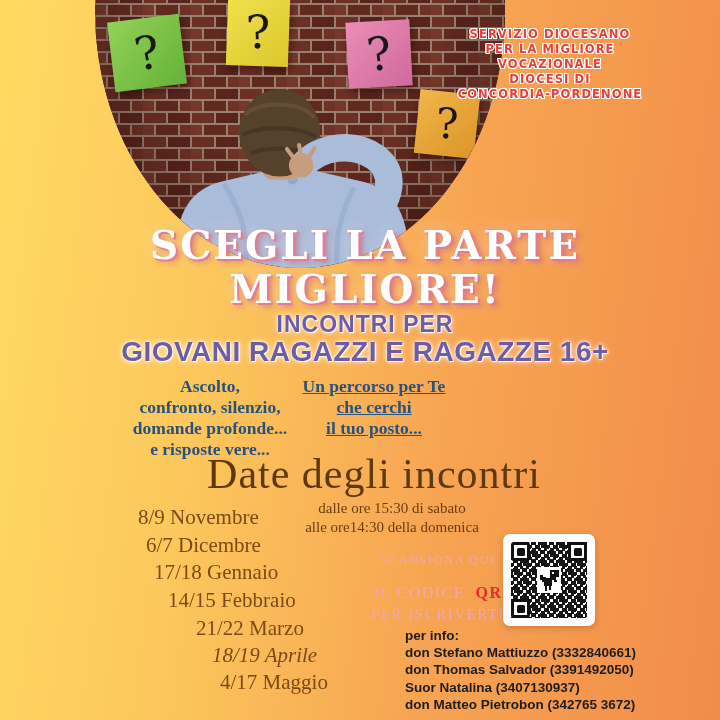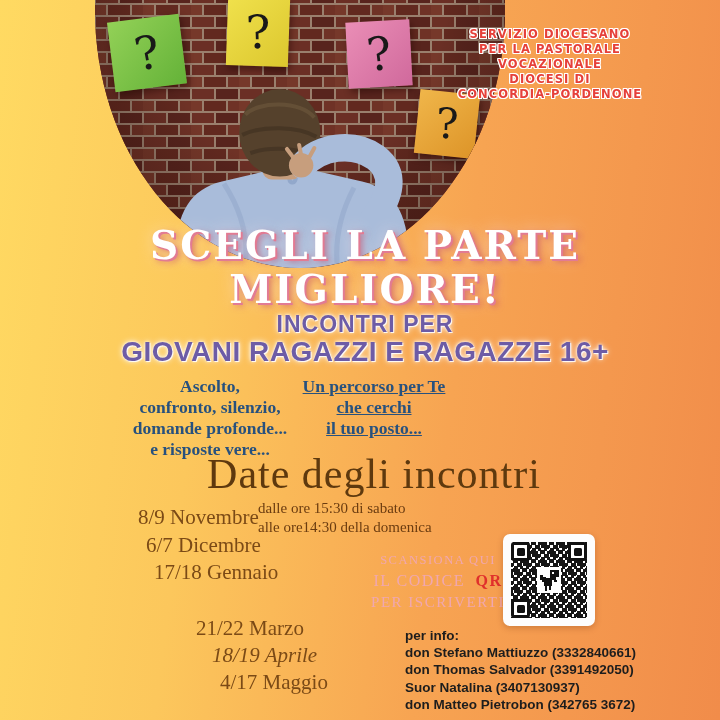--- a/index.html
+++ b/index.html
@@ -61,32 +61,32 @@
   }
   .pillar-1{left:110px;width:200px;}
   .pillar-2{left:288px;width:172px;text-decoration:underline;}
   .pillar-3{left:455px;width:145px;}
   
   .dates-heading{
     position:absolute;left:14px;top:450px;width:720px;text-align:center;
     font-family:"Liberation Serif",serif;font-size:42px;color:#5e390e;letter-spacing:1px;
   }
   .schedule{
-    position:absolute;left:258px;top:499px;width:268px;
+    position:absolute;left:258px;top:499px;width:268px;text-align:center;
     font-family:"Liberation Serif",serif;font-size:15px;line-height:18.5px;color:#6b3c10;
   }
   .date-item{
     position:absolute;font-family:"Liberation Serif",serif;font-size:21px;color:#7b4a16;white-space:nowrap;
   }
   
   .qr-cta{
     position:absolute;left:362px;top:553px;width:152px;text-align:center;
     font-family:"Liberation Serif",serif;color:#f0a7b0;letter-spacing:1.5px;
   }
-  .qr-cta .l1{font-size:12.5px;margin-bottom:4px;}
+  .qr-cta .l1{font-size:12.5px;margin-bottom:16px;}
   .qr-cta .l2{font-size:16px;margin-bottom:4px;}
   .qr-cta .l3{font-size:15px;}
   .qr-cta .accent{color:#e0302c;font-weight:bold;margin-left:5px;}
   
   .qr-card{
     position:absolute;left:503px;top:534px;width:92px;height:92px;border-radius:7px;
     background:#fdfdfd;box-shadow:0 2px 6px rgba(90,30,0,.25);
   }
   .qr-grid{position:absolute;left:8px;top:8px;width:76px;height:76px;background:#fff;overflow:hidden;}
   .qr-noise{
@@ -158,21 +158,21 @@
       <path d="M76 46 C95 37 131 37 149 48" stroke="#3e2f1f" stroke-width="4" fill="none" opacity="0.6"></path>
       <path d="M84 64 C100 58 126 58 142 66" stroke="#3a2c1d" stroke-width="4" fill="none" opacity="0.5"></path>
       <path d="M205 130 C222 106 228 84 207 68 C184 52 152 58 136 76" stroke="#a9bcda" stroke-width="27" fill="none" stroke-linecap="round"></path>
       <circle cx="134" cy="76" r="12" fill="#c79e7d"></circle>
       <path d="M126 68 l-6 -8 M134 66 l-2 -10 M142 68 l5 -9" stroke="#c79e7d" stroke-width="4" stroke-linecap="round"></path>
     </svg>
   </div>
 
   <div class="badge">
     <div>SERVIZIO  DIOCESANO</div>
-    <div>PER LA PASTORALE</div>
+    <div>PER LA MIGLIORE</div>
     <div>VOCAZIONALE</div>
     <div>DIOCESI DI</div>
     <div>CONCORDIA-PORDENONE</div>
   </div>
 
   <div class="title title-1">SCEGLI LA PARTE</div>
   <div class="title title-2">MIGLIORE!</div>
 
   <div class="subtitle subtitle-1">INCONTRI PER</div>
   <div class="subtitle subtitle-2">GIOVANI RAGAZZI E RAGAZZE 16+</div>
@@ -192,20 +192,21 @@
   <div class="dates-heading">Date degli incontri</div>
 
   <div class="schedule">
     <div>dalle ore 15:30 di sabato</div>
     <div>alle ore14:30 della domenica</div>
   </div>
 
   <div class="date-item" style="left:138px;top:505px;">8/9 Novembre</div>
   <div class="date-item" style="left:146px;top:533px;">6/7 Dicembre</div>
   <div class="date-item" style="left:154px;top:560px;">17/18 Gennaio</div>
+  <div class="date-item" style="left:168px;top:588px;">14/15 Febbraio</div>
   <div class="date-item" style="left:196px;top:616px;">21/22 Marzo</div>
   <div class="date-item" style="left:212px;top:643px;font-style:italic;">18/19 Aprile</div>
   <div class="date-item" style="left:220px;top:670px;">4/17 Maggio</div>
 
   <div class="qr-cta">
     <div class="l1">SCANSIONA  QUI</div>
     <div class="l2">
       <span>IL CODICE</span>
       <span class="accent">QR</span>
     </div>

